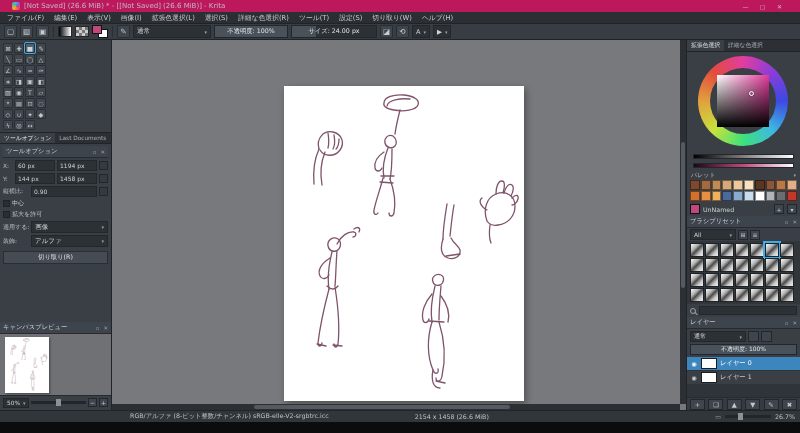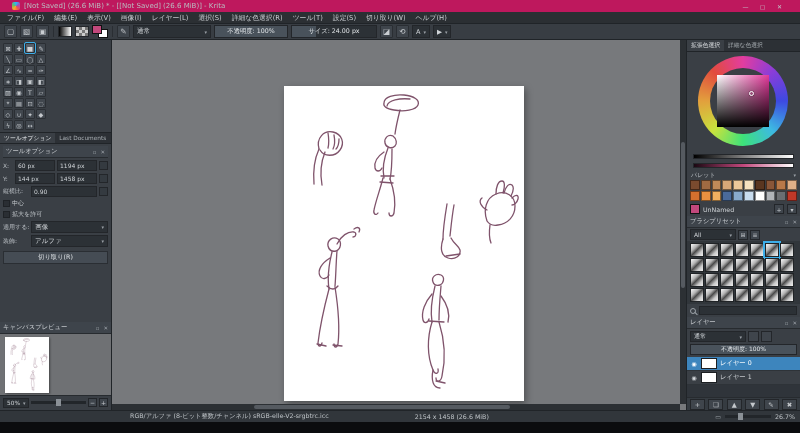--- a/index.html
+++ b/index.html
@@ -140,21 +140,21 @@
       <span class="wb">✕</span>
     </div>
   </div>
 
   <div class="menubar">
 
   <span class="mi">ファイル(F)</span>
       <span class="mi">編集(E)</span>
       <span class="mi">表示(V)</span>
       <span class="mi">画像(I)</span>
-      <span class="mi">レイヤー(L)</span>
+      <span class="mi">拡張色選択(L)</span>
       <span class="mi">選択(S)</span>
       <span class="mi">詳細な色選択(R)</span>
       <span class="mi">ツール(T)</span>
       <span class="mi">設定(S)</span>
       <span class="mi">切り取り(W)</span>
       <span class="mi">ヘルプ(H)</span>
     </div>
 
   <div class="toolbar">
     <span class="tbtn">▢</span>

